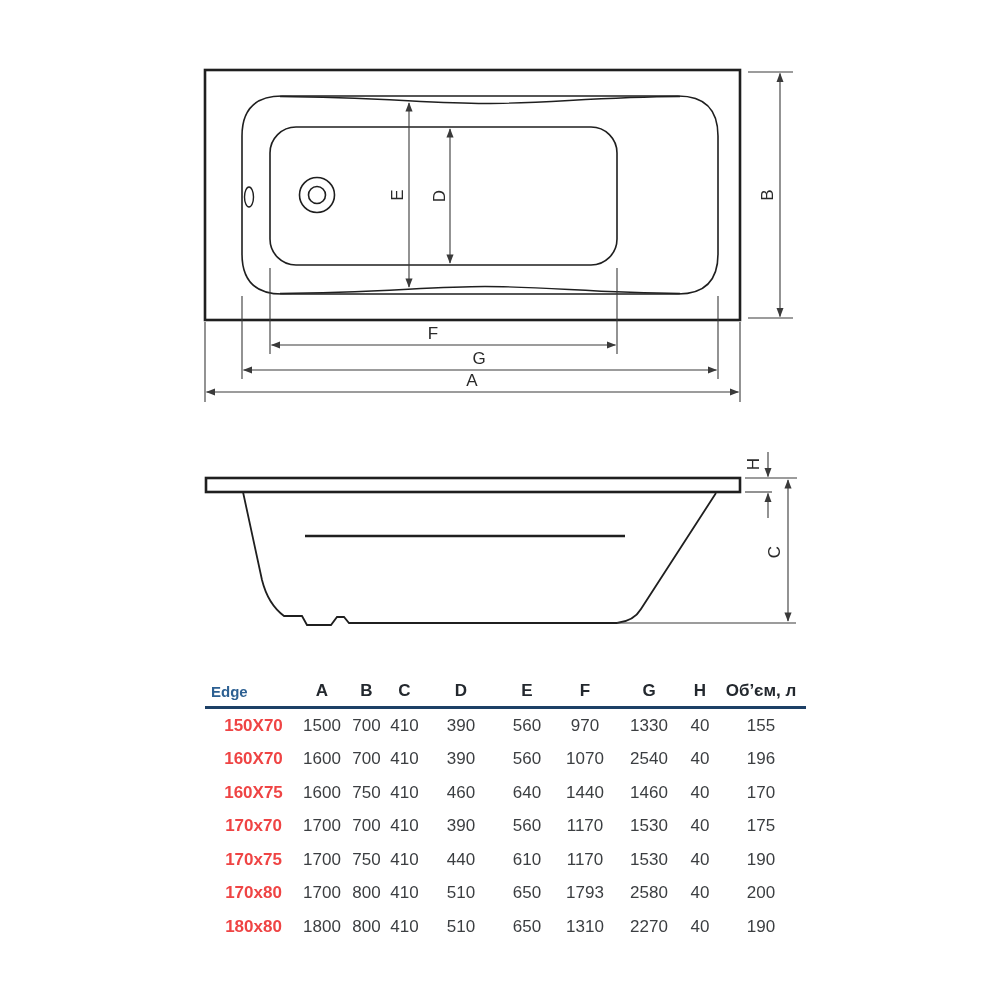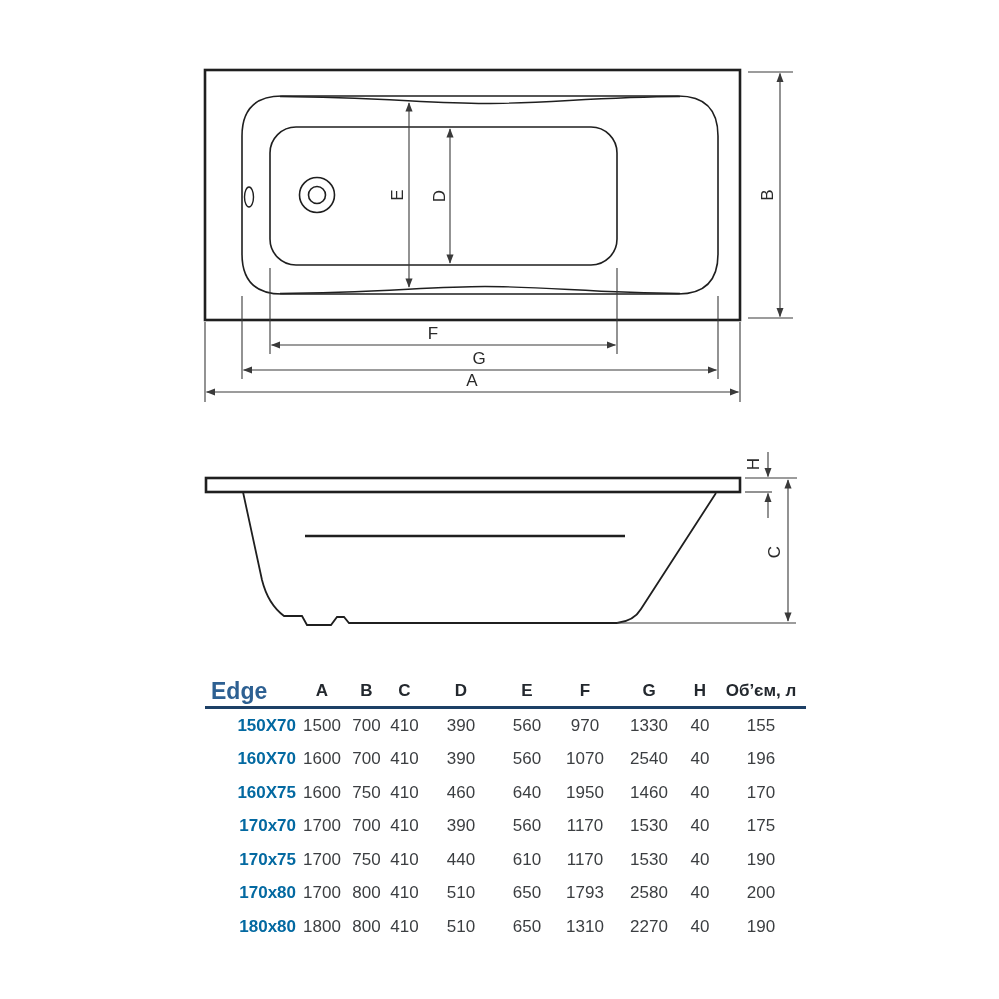--- a/index.html
+++ b/index.html
@@ -23,22 +23,22 @@
     align-items:center;height:30px;
     border-bottom:3px solid #1d4066;
   }
   .trow{
     display:grid;
     grid-template-columns:91px 52px 37px 39px 74px 58px 58px 70px 32px 90px;
     align-items:center;height:33.5px;
   }
   .cell{font-size:17px;text-align:center;white-space:nowrap;}
   .thead .cell{font-weight:bold;color:#23282e;}
-  .thead .cell.model{color:#2d6092;text-align:left;padding-left:6px;font-size:23px;}
-  .trow .cell.model{color:#0369a1;font-weight:bold;text-align:right;padding-left:6px;}
+  .thead .cell.model{color:#2d6092;text-align:left;padding-left:6px;font-size:15px;}
+  .trow .cell.model{color:#ef4444;font-weight:bold;text-align:center;padding-left:6px;}
   .trow .cell.val{color:#3b3e41;font-weight:400;}
 </style>
 </head>
 <body>
 
 <div id="canvas">
 
   <svg id="top-view" width="625" height="355" viewBox="0 0 625 355">
     <defs>
       <marker id="ah" viewBox="0 0 10 10" refX="9.2" refY="5" markerWidth="8.5" markerHeight="8.5" orient="auto-start-reverse">
@@ -153,21 +153,21 @@
       <div class="cell val">196</div>
     </div>
 
     <div class="trow">
       <div class="cell model">160X75</div>
       <div class="cell val">1600</div>
       <div class="cell val">750</div>
       <div class="cell val">410</div>
       <div class="cell val">460</div>
       <div class="cell val">640</div>
-      <div class="cell val">1950</div>
+      <div class="cell val">1440</div>
       <div class="cell val">1460</div>
       <div class="cell val">40</div>
       <div class="cell val">170</div>
     </div>
 
     <div class="trow">
       <div class="cell model">170x70</div>
       <div class="cell val">1700</div>
       <div class="cell val">700</div>
       <div class="cell val">410</div>

